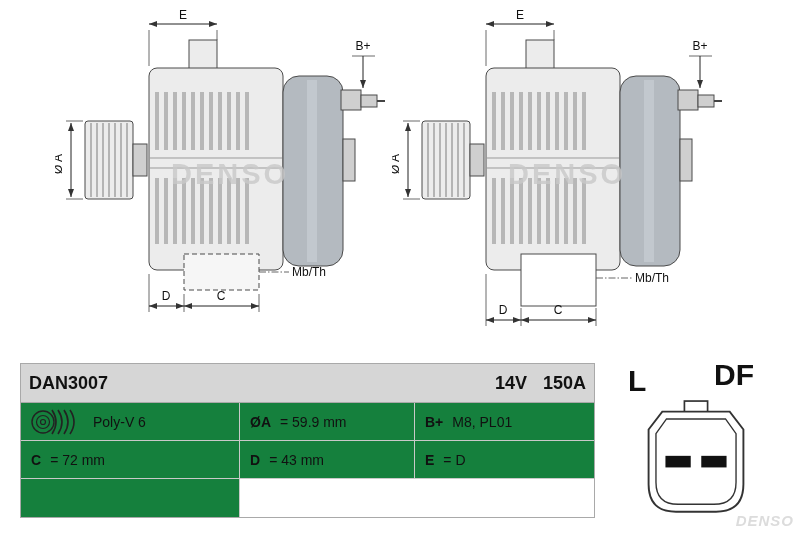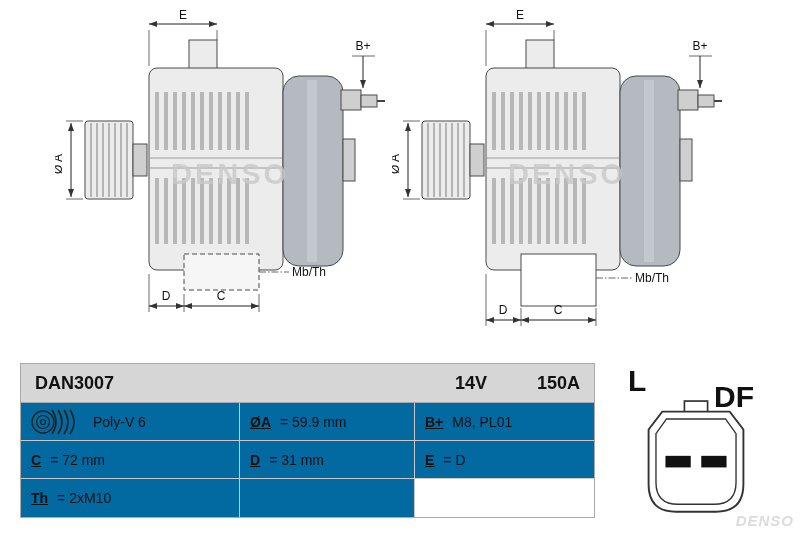--- a/index.html
+++ b/index.html
@@ -25,33 +25,33 @@
   .wm     { font-family:"Liberation Sans",sans-serif; font-size:29px; font-weight:bold;
             fill:#c9c9c9; opacity:0.8; letter-spacing:3px; }
 
   .spec-table {
     position:absolute; left:20px; top:363px; width:575px;
     border:1px solid #a9a9a9; background:#fff;
   }
   .spec-header {
     height:39px; background:#d6d6d6;
     display:flex; align-items:center; justify-content:space-between;
-    padding:0 14px; border-bottom:1px solid #a9a9a9;
+    padding:0 8px; border-bottom:1px solid #a9a9a9;
     font-size:18px; font-weight:bold;
   }
-  .hdr-right { display:flex; gap:50px; }
+  .hdr-right { display:flex; gap:16px; }
   .spec-grid { display:grid; grid-template-columns:219px 175px 179px; }
   .cell {
     height:38px; border-right:1px solid #c9c9c9; border-bottom:1px solid #c9c9c9;
     display:flex; align-items:center; gap:7px; padding:0 10px; font-size:14px;
-    background:#0369a1; white-space:nowrap;
+    background:#15803d; white-space:nowrap;
   }
   .cell:nth-child(3n) { border-right:none; }
   .cell:nth-child(n+7) { border-bottom:none; }
-  .cell b { font-weight:bold; margin-right:2px;text-decoration:underline; }
+  .cell b { font-weight:bold; margin-right:2px; }
 
   .term-label { position:absolute; font-size:30px; font-weight:bold; color:#111; }
   .connector  { position:absolute; left:638px; top:400px; }
   .corner-brand {
     position:absolute; right:6px; bottom:4px;
     font-size:15px; font-weight:bold; font-style:italic;
     color:#dcdcdc; letter-spacing:1px;
   }
 </style>
 </head>
@@ -200,40 +200,36 @@
       <b>B+</b>
       <span>M8, PL01</span>
     </div>
 
     <div class="cell">
       <b>C</b>
       <span>= 72 mm</span>
     </div>
     <div class="cell">
       <b>D</b>
-      <span>= 31 mm</span>
+      <span>= 43 mm</span>
     </div>
     <div class="cell">
       <b>E</b>
       <span>= D</span>
     </div>
 
     <div class="cell">
-      <b>Th</b>
-      <span>= 2xM10</span>
-    </div>
-    <div class="cell">
       <b></b>
       <span></span>
     </div>
   </div>
 </div>
 
 <div class="term-label" style="left:628px;top:364px">L</div>
-<div class="term-label" style="left:714px;top:380px">DF</div>
+<div class="term-label" style="left:714px;top:358px">DF</div>
 
 <svg class="connector" width="116" height="118" viewBox="0 0 110 112">
   <rect x="44" y="1" width="22" height="12" fill="none" stroke="#333" stroke-width="1.6"></rect>
   <path d="M10,28 L23,11 L87,11 L100,28 L100,80 Q100,106 74,106 L36,106 Q10,106 10,80 Z" fill="#ffffff" stroke="#333" stroke-width="1.8"></path>
   <path d="M17,32 L27,18 L83,18 L93,32 L93,78 Q93,99 72,99 L38,99 Q17,99 17,78 Z" fill="none" stroke="#333" stroke-width="1.3"></path>
   <rect x="26" y="53" width="24" height="11" fill="#111"></rect>
   <rect x="60" y="53" width="24" height="11" fill="#111"></rect>
 </svg>
 
 <div class="corner-brand">DENSO</div>

